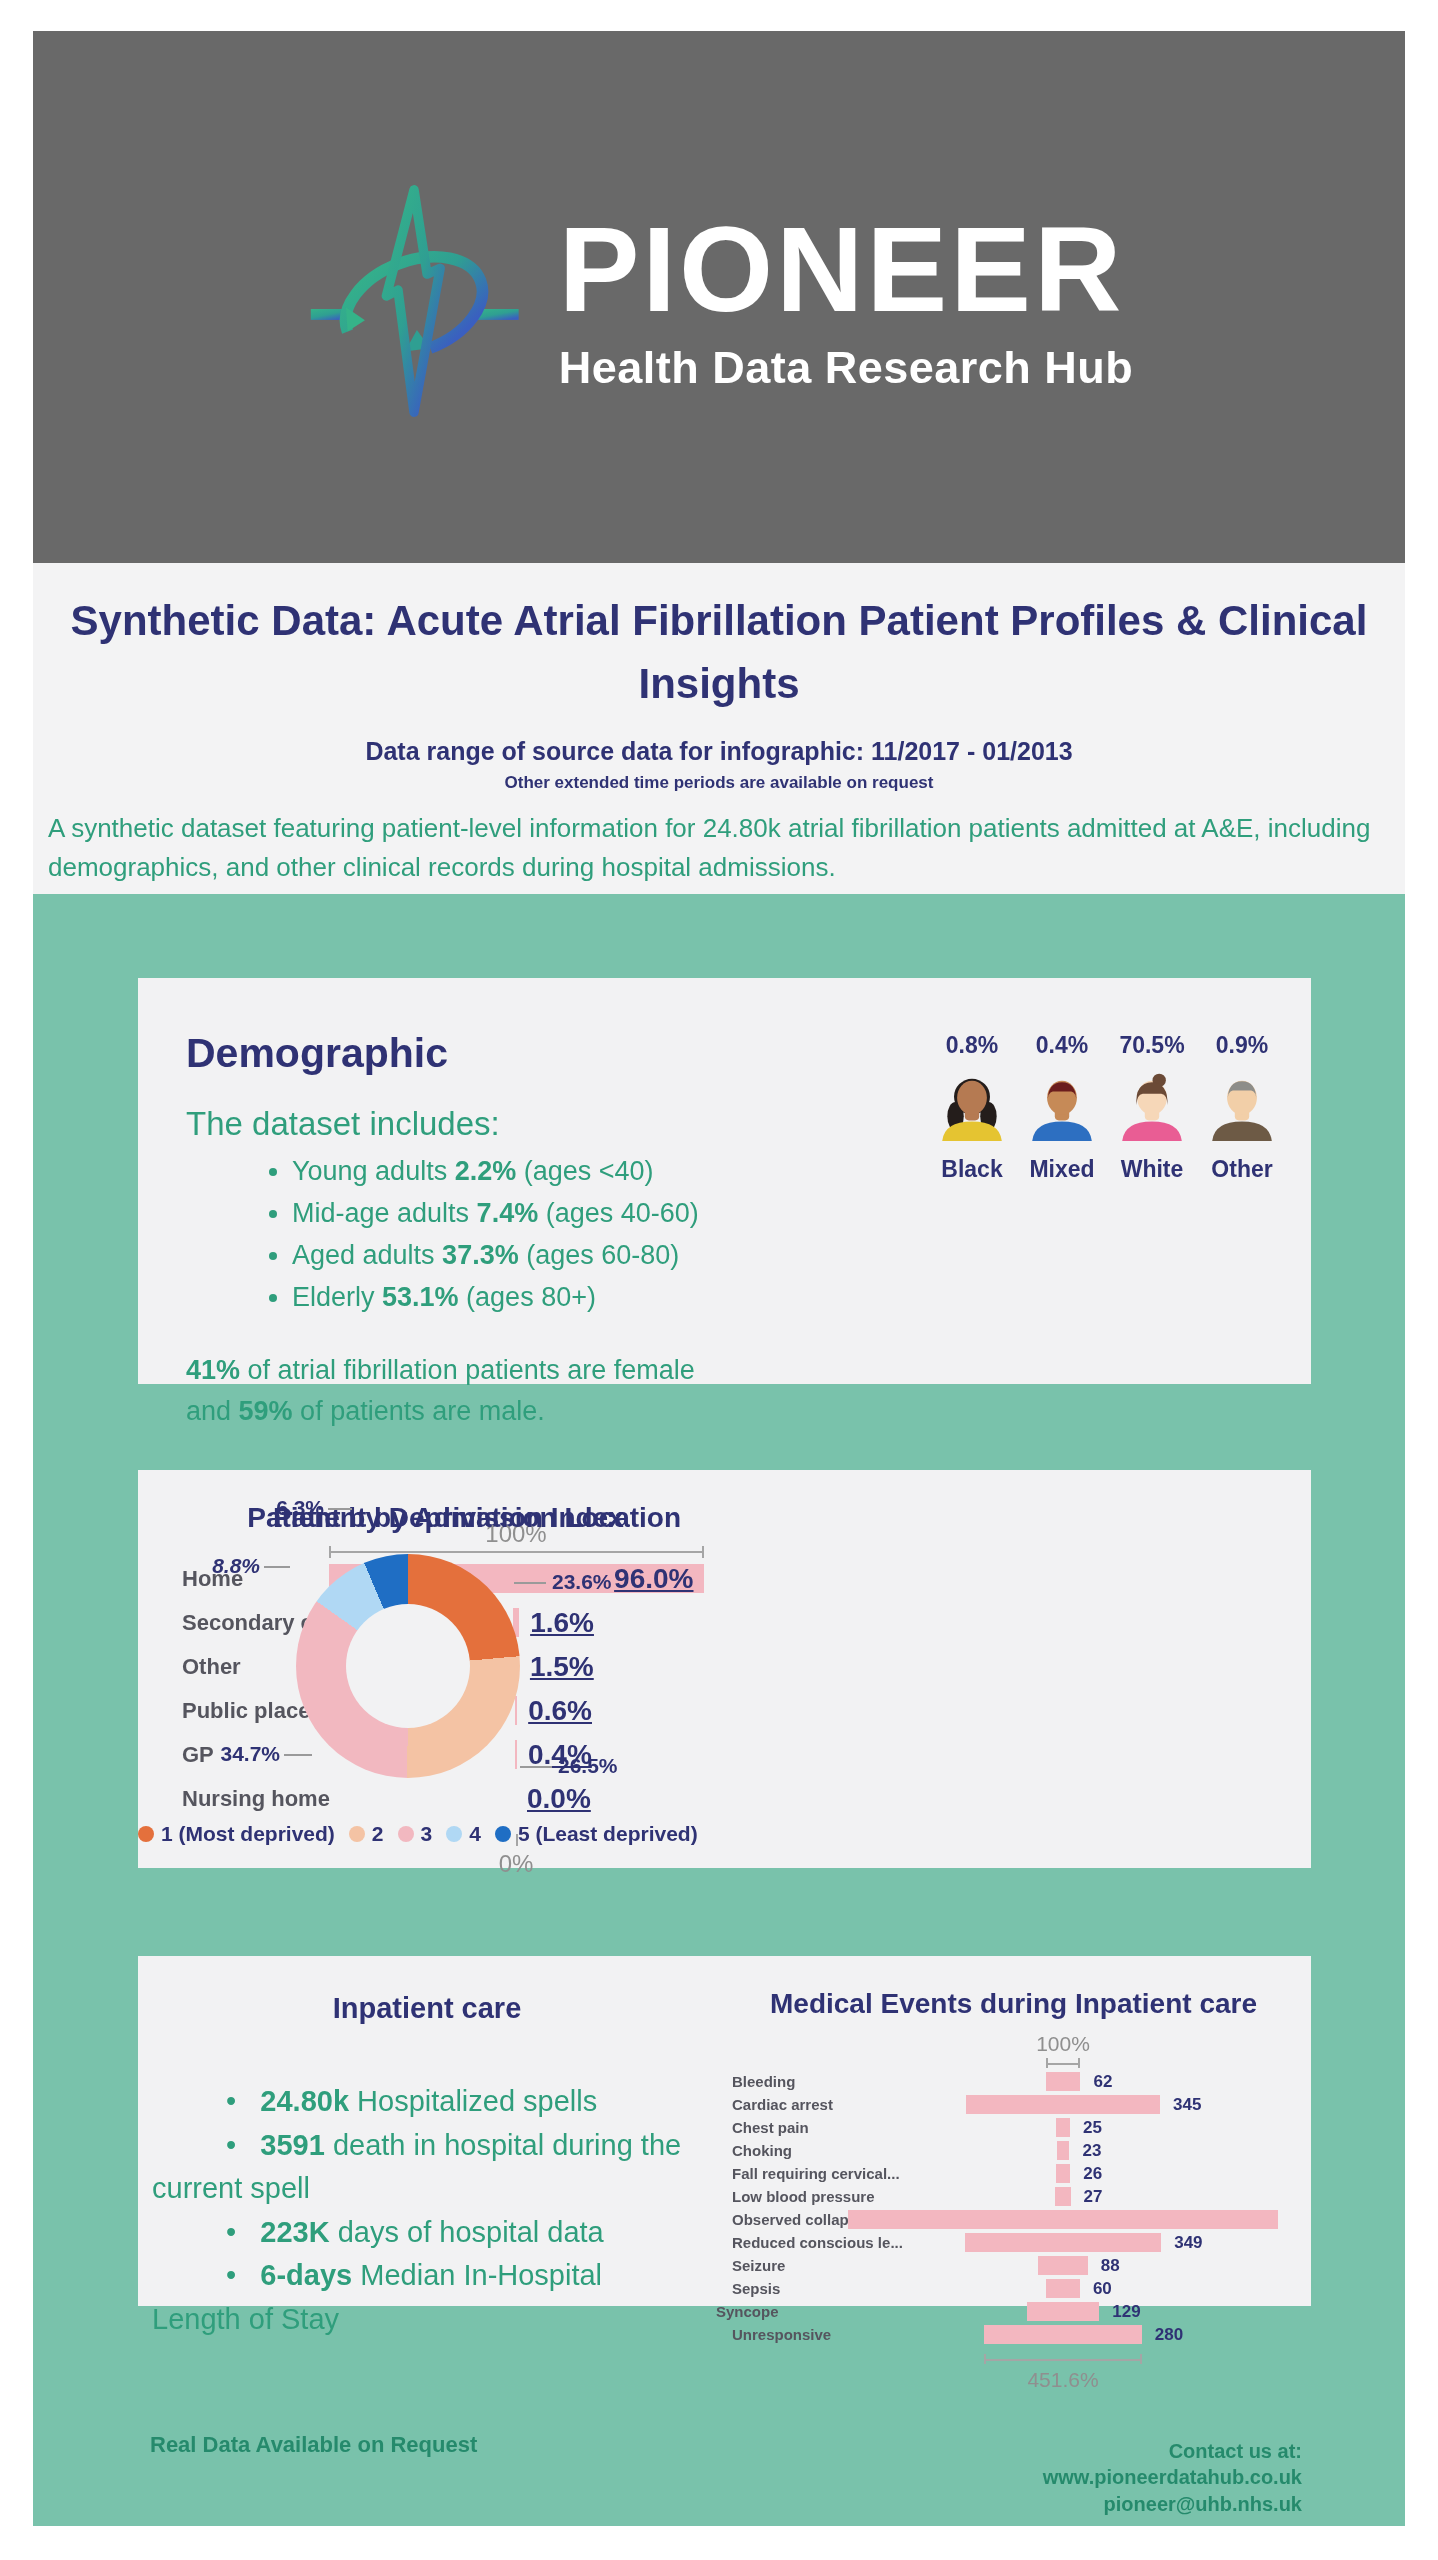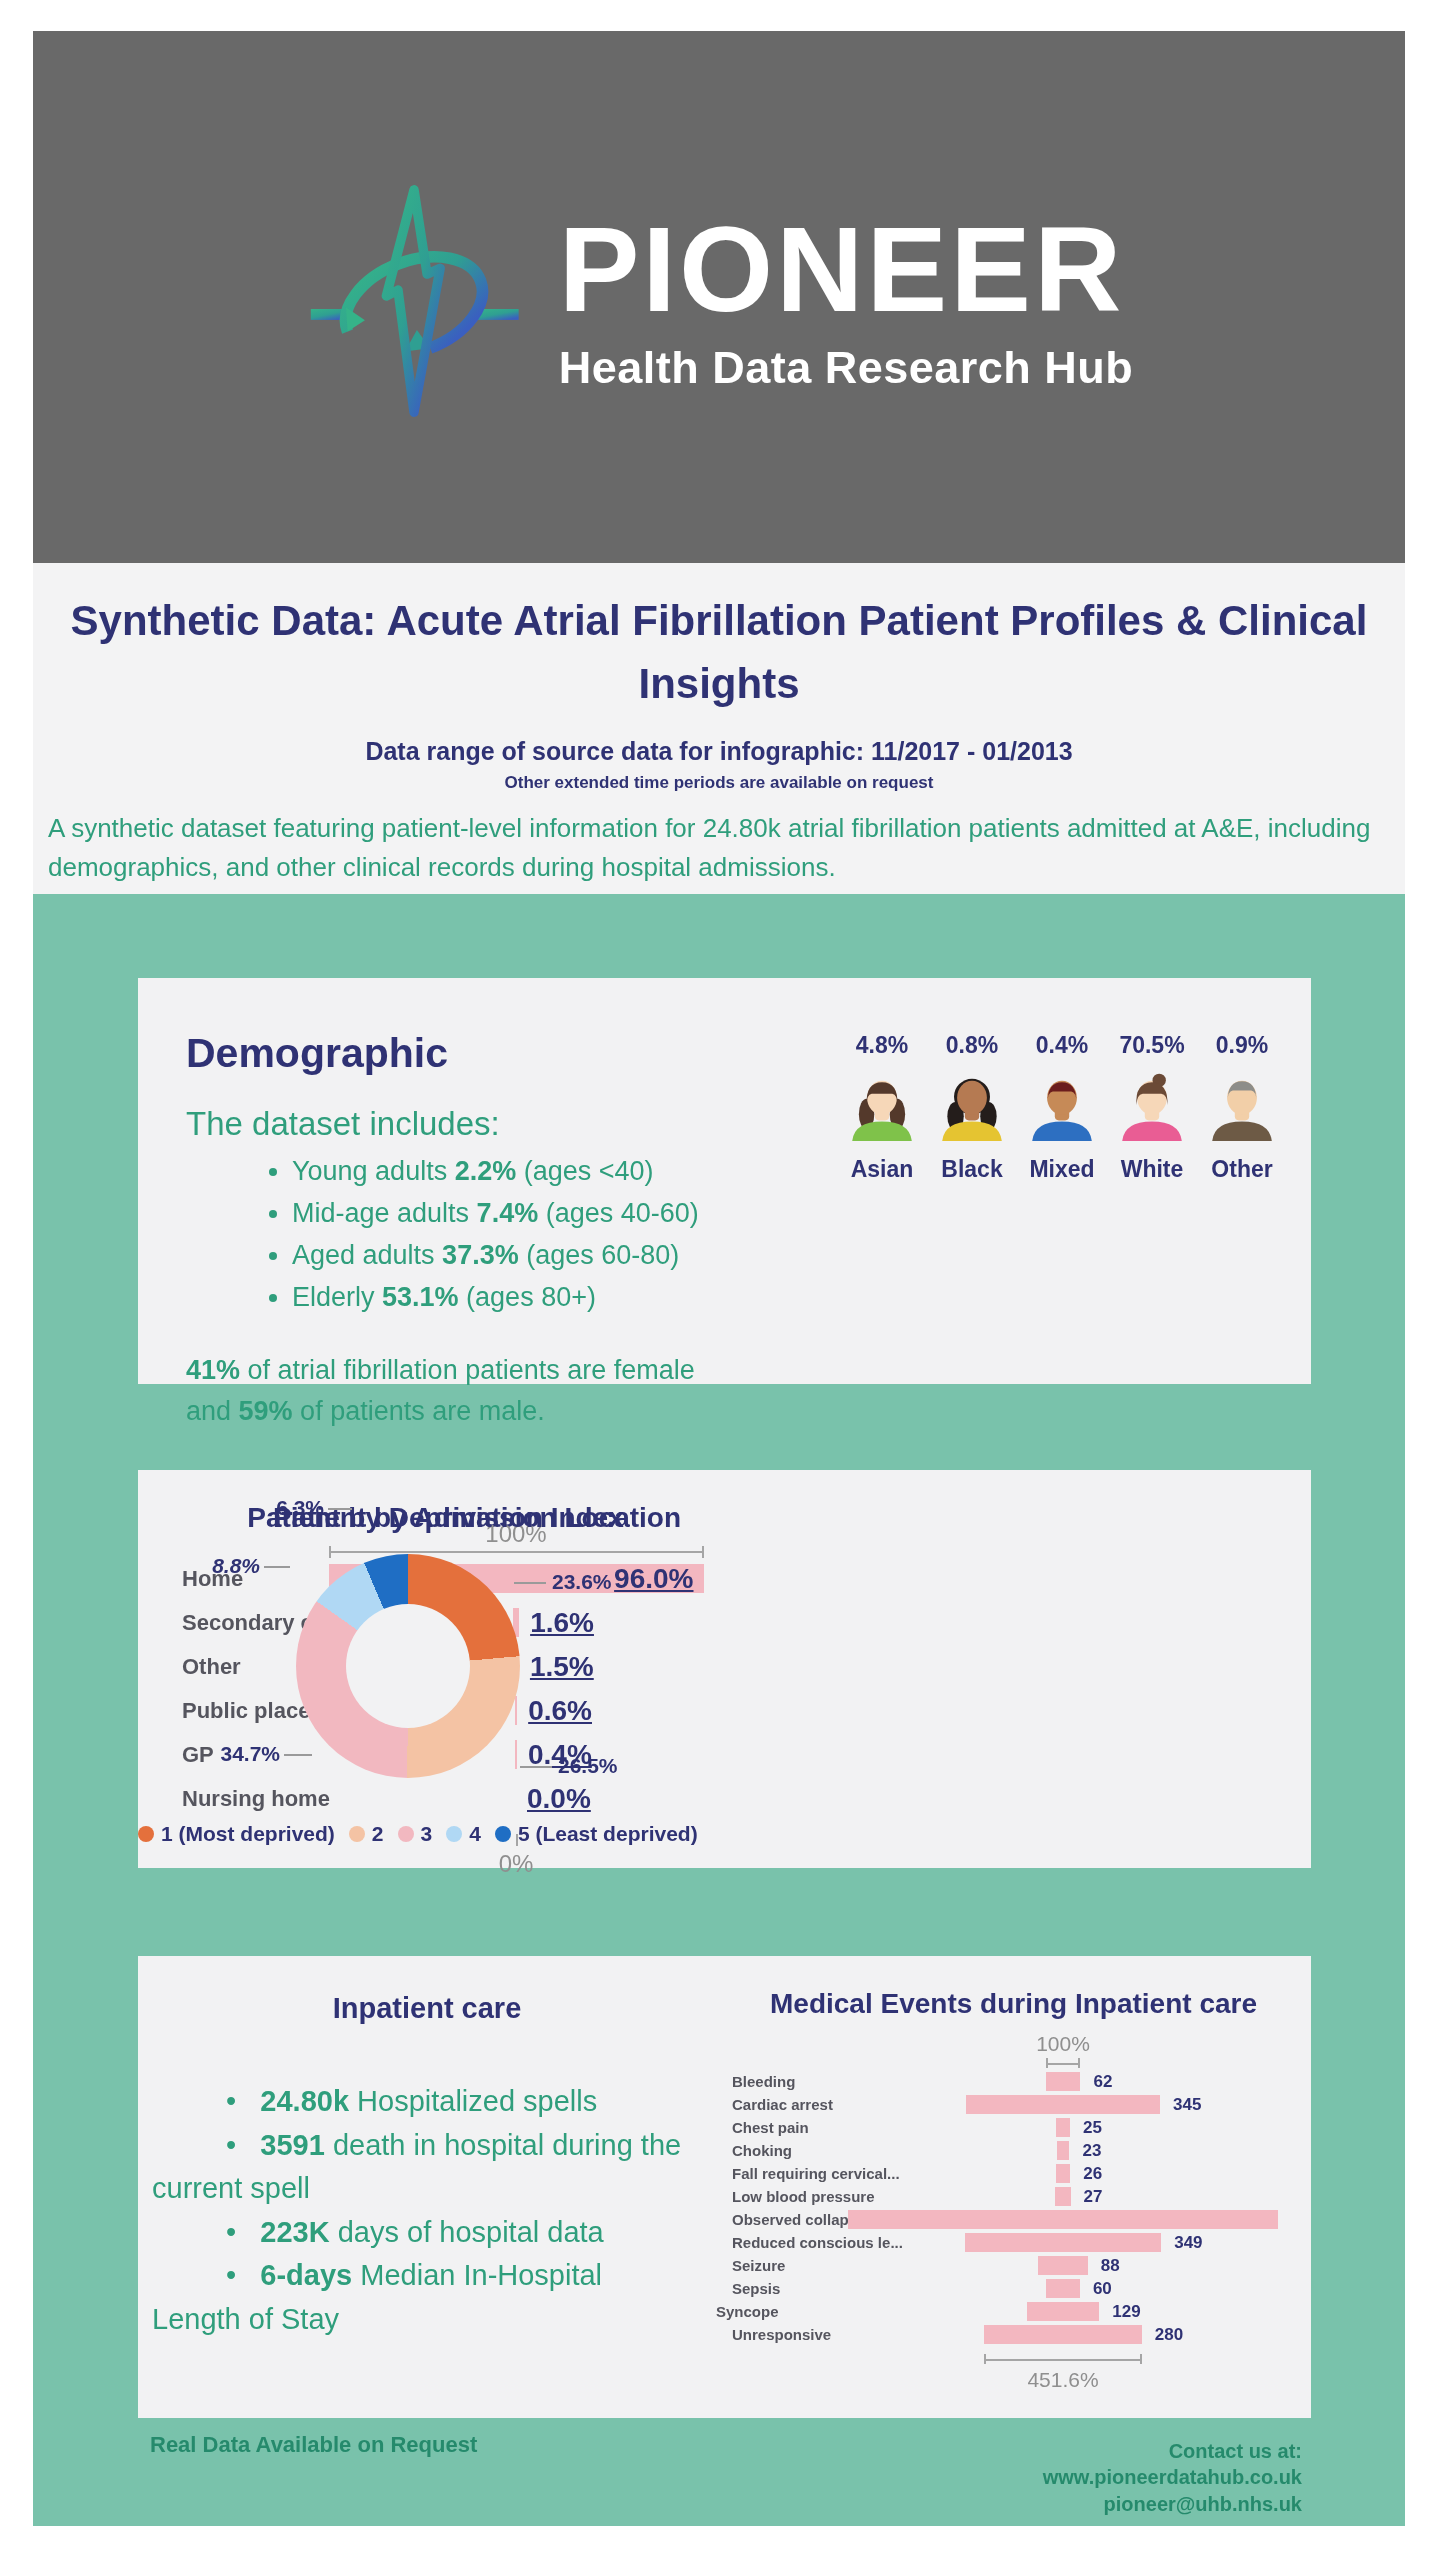--- a/index.html
+++ b/index.html
@@ -21,21 +21,21 @@
   .date-range { margin-top:22px; font-size:25px; font-weight:bold; color:#2f3274; }
   .small-note { margin-top:7px; font-size:17px; font-weight:bold; color:#2f3274; }
   .description { margin:16px 15px 0; text-align:left; font-size:26px; line-height:1.5; color:#2f9e7c; }
 
   
   .teal-band { position:absolute; left:33px; top:894px; width:1372px; height:1632px; background:#79c2ab; }
 
   .card { position:absolute; left:138px; width:1173px; background:#f2f2f3; }
   .card1 { top:978px;  height:406px; display:flex; }
   .card2 { top:1470px; height:398px; display:flex;flex-direction:column; }
-  .card3 { top:1956px; height:462px; display:flex; }
+  .card3 { top:1956px; height:350px; display:flex; }
 
   
   .card1-left { padding:52px 0 0 48px; width:600px; flex:0 0 auto; }
   .demo-heading { font-size:41px; font-weight:bold; color:#2f3274; }
   .demo-intro { margin-top:28px; font-size:33px; color:#2f9e7c; }
   .age-list { margin-top:8px; padding-left:106px; }
   .age-list li { font-size:27px; color:#2f9e7c; line-height:1.55; }
   .gender-line { margin-top:32px; font-size:27px; color:#2f9e7c; line-height:1.5; width:545px; }
   .ethnic-grid { display:flex; margin:54px 24px 0 auto; }
   .eth-col { width:90px; text-align:center; }
@@ -137,32 +137,20 @@
       <div class="demo-intro">The dataset includes:</div>
       <ul class="age-list" id="age-list">
           <li>Young adults <b>2.2%</b> (ages &lt;40)</li>
           <li>Mid-age adults <b>7.4%</b> (ages 40-60)</li>
           <li>Aged adults <b>37.3%</b> (ages 60-80)</li>
           <li>Elderly <b>53.1%</b> (ages 80+)</li>
         </ul>
       <p class="gender-line" id="gender-line"><b>41%</b> of atrial fibrillation patients are female and <b>59%</b> of patients are male.</p>
     </div>
     <div class="ethnic-grid" id="ethnic-grid">
-        <div class="eth-col">
-          <div class="eth-pct">4.8%</div>
-          <div class="eth-avatar"><svg viewBox="0 0 72 68">
-    <ellipse cx="21" cy="42" rx="7.5" ry="15" fill="#54392b"></ellipse>
-              <ellipse cx="51" cy="42" rx="7.5" ry="15" fill="#54392b"></ellipse>
-    <path d="M7 68 Q9 49 36 49 Q63 49 65 68 Z" fill="#7fc24a"></path>
-    <rect x="29" y="34" width="14" height="14" rx="4" fill="#f6d7b8"></rect>
-    <ellipse cx="36" cy="26" rx="14.5" ry="16.5" fill="#f6d7b8"></ellipse>
-    <path d="M21 33 Q20 11 36 11 Q52 11 51 33 Q51 23 46 22 L26 22 Q21 23 21 33 Z" fill="#54392b"></path>
-  </svg></div>
-          <div class="eth-label">Asian</div>
-        </div>
         <div class="eth-col">
           <div class="eth-pct">0.8%</div>
           <div class="eth-avatar"><svg viewBox="0 0 72 68">
     <circle cx="36" cy="25" r="17.5" fill="#241d1b"></circle>
               <ellipse cx="20" cy="44" rx="8" ry="14" fill="#241d1b"></ellipse>
               <ellipse cx="52" cy="44" rx="8" ry="14" fill="#241d1b"></ellipse>
     <path d="M7 68 Q9 49 36 49 Q63 49 65 68 Z" fill="#e5c431"></path>
     <rect x="29" y="34" width="14" height="14" rx="4" fill="#b57a52"></rect>
     <ellipse cx="36" cy="26" rx="14.5" ry="16.5" fill="#b57a52"></ellipse>
 

